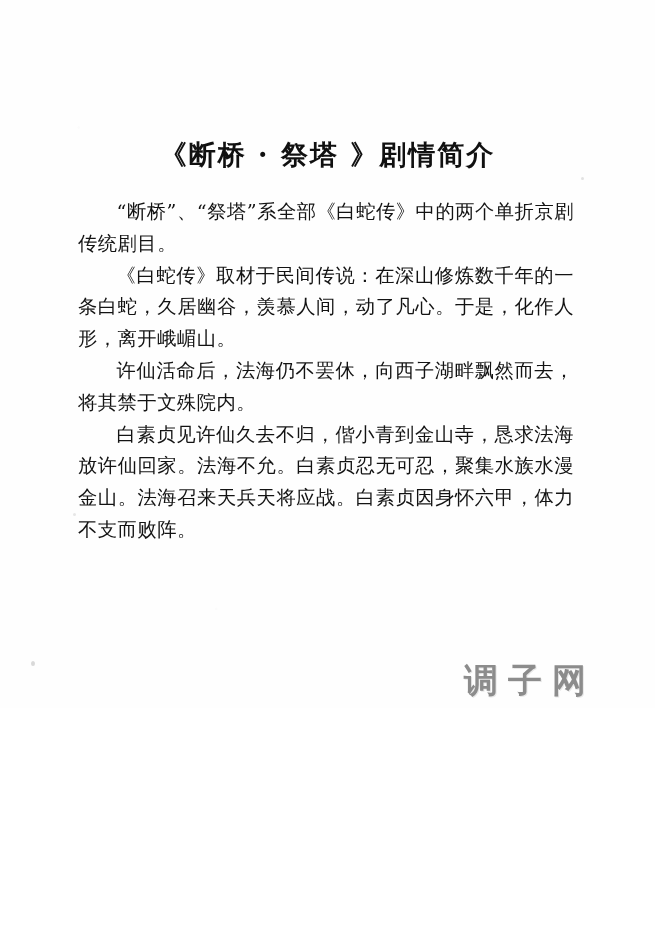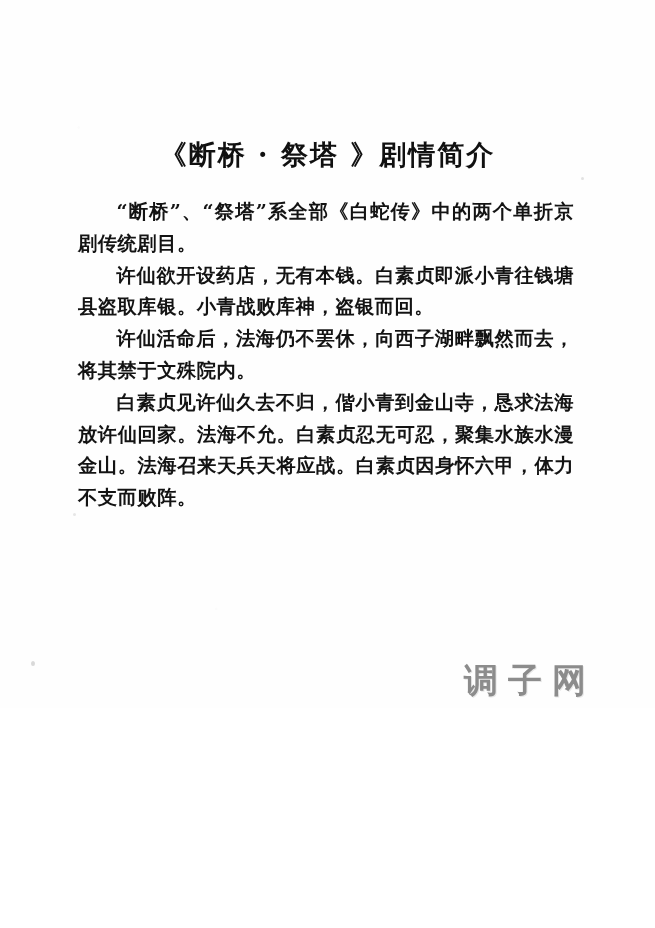--- a/index.html
+++ b/index.html
@@ -58,21 +58,21 @@
   }
   .para {
     margin: 0;
     font-size: 19.3px;
     line-height: 31.8px;
     color: #131313;
     text-align: justify;
     text-justify: inter-character;
     text-indent: 2em;
     letter-spacing: 0.5px;
-    font-weight: 700;
+    font-weight: 400;
     font-family: "DejaVu Serif", "Liberation Serif", serif;
     -webkit-font-smoothing: none;
   }
 
   
   .folio {
     position: absolute;
     left: 88px;
     top: 820px;
     font-size: 17px;
@@ -121,21 +121,21 @@
   <div class="speck" style="left:24px;  top:747px; width:3px;  height:3px;"></div>
   <div class="speck" style="left:62px;  top:832px; width:4px;  height:8px; opacity:.45;"></div>
   <div class="speck" style="left:73px;  top:513px; width:3px;  height:3px; opacity:.35;"></div>
   <div class="speck" style="left:581px; top:177px; width:3px;  height:3px; opacity:.4;"></div>
   <div class="speck" style="left:560px; top:683px; width:3px;  height:3px; opacity:.4;"></div>
 
   <div class="title">《断桥 · 祭塔 》剧情简介</div>
 
   <div class="body-block">
     <p class="para">“断桥”、“祭塔”系全部《白蛇传》中的两个单折京剧传统剧目。</p>
-    <p class="para">许仙欲开设药店，无有本钱。白素贞即派小青往钱塘县盗取库银。小青战败库神，盗银而回。</p>
+    <p class="para">《白蛇传》取材于民间传说：在深山修炼数千年的一条白蛇，久居幽谷，羡慕人间，动了凡心。于是，化作人形，离开峨嵋山。</p>
     <p class="para">许仙活命后，法海仍不罢休，向西子湖畔飘然而去，将其禁于文殊院内。</p>
     <p class="para">白素贞见许仙久去不归，偕小青到金山寺，恳求法海放许仙回家。法海不允。白素贞忍无可忍，聚集水族水漫金山。法海召来天兵天将应战。白素贞因身怀六甲，体力不支而败阵。</p>
 
   </div>
 
   <div class="folio">252</div>
 
   <div class="watermark">
     <div class="wm-cn">调子网</div>
   </div>

